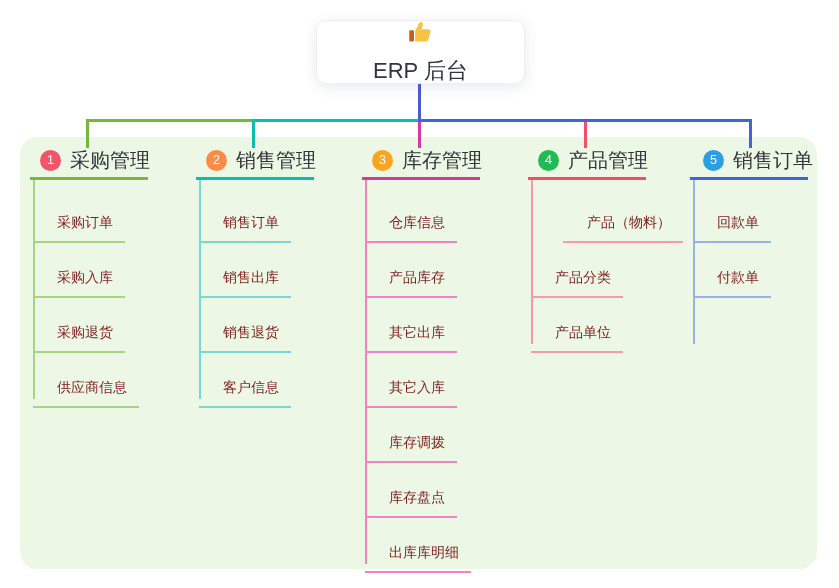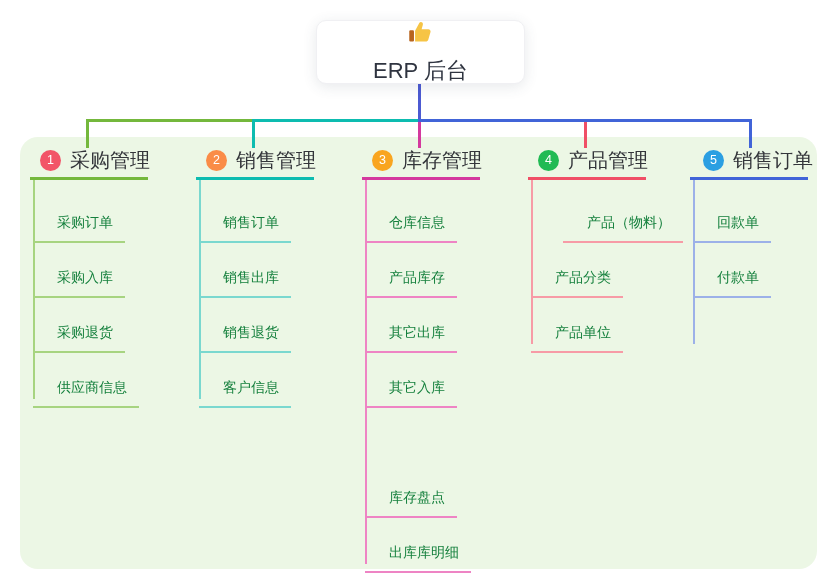--- a/index.html
+++ b/index.html
@@ -30,21 +30,21 @@
   .badge {
     width:21px; height:21px; border-radius:50%; color:#ffffff;
     font-size:12.5px; font-weight:500; display:flex; align-items:center;
     justify-content:center; flex:0 0 auto;
   }
   .branch-label { font-size:20px; font-weight:500; color:#33353a; white-space:nowrap; }
   .item {
     position:absolute; height:30px; box-sizing:content-box;
     display:inline-flex; align-items:flex-end;
     padding:0 12px 9px 24px; border-bottom:2px solid #ccc;
-    font-size:14px; color:#15803d; white-space:nowrap; cursor:default;
+    font-size:14px; color:#7f1d1d; white-space:nowrap; cursor:default;
   }
   .thumb { display:flex; align-items:center; }
 </style>
 </head>
 <body>
 
 <div class="canvas">
 
   <div class="panel" style="background: rgb(236, 247, 229);"></div>
 
@@ -95,20 +95,21 @@
   <div class="branch-head" style="left:372px;top:149px">
     <span class="badge" style="background: rgb(249, 165, 31);">3</span>
     <span class="branch-label">库存管理</span>
   </div>
   <div class="uline" style="left: 362px; top: 177px; width: 118px; background: rgb(212, 57, 158);"></div>
   <div class="vtrunk" style="left: 365px; top: 180px; height: 384px; background: rgb(238, 132, 196);"></div>
   <div class="item" style="left: 365px; top: 202px; border-bottom-color: rgb(238, 132, 196);">仓库信息</div>
   <div class="item" style="left: 365px; top: 257px; border-bottom-color: rgb(238, 132, 196);">产品库存</div>
   <div class="item" style="left: 365px; top: 312px; border-bottom-color: rgb(238, 132, 196);">其它出库</div>
   <div class="item" style="left: 365px; top: 367px; border-bottom-color: rgb(238, 132, 196);">其它入库</div>
+  <div class="item" style="left: 365px; top: 422px; border-bottom-color: rgb(238, 132, 196);">库存调拨</div>
   <div class="item" style="left: 365px; top: 477px; border-bottom-color: rgb(238, 132, 196);">库存盘点</div>
   <div class="item" style="left: 365px; top: 532px; border-bottom-color: rgb(238, 132, 196);">出库库明细</div>
 
   <div class="branch-head" style="left:538px;top:149px">
     <span class="badge" style="background: rgb(33, 186, 84);">4</span>
     <span class="branch-label">产品管理</span>
   </div>
   <div class="uline" style="left: 528px; top: 177px; width: 118px; background: rgb(240, 79, 102);"></div>
   <div class="vtrunk" style="left: 531px; top: 180px; height: 164px; background: rgb(247, 155, 166);"></div>
   <div class="item" style="left: 531px; top: 202px; border-bottom-color: rgb(247, 155, 166); margin-left: 32px;">产品（物料）</div>

